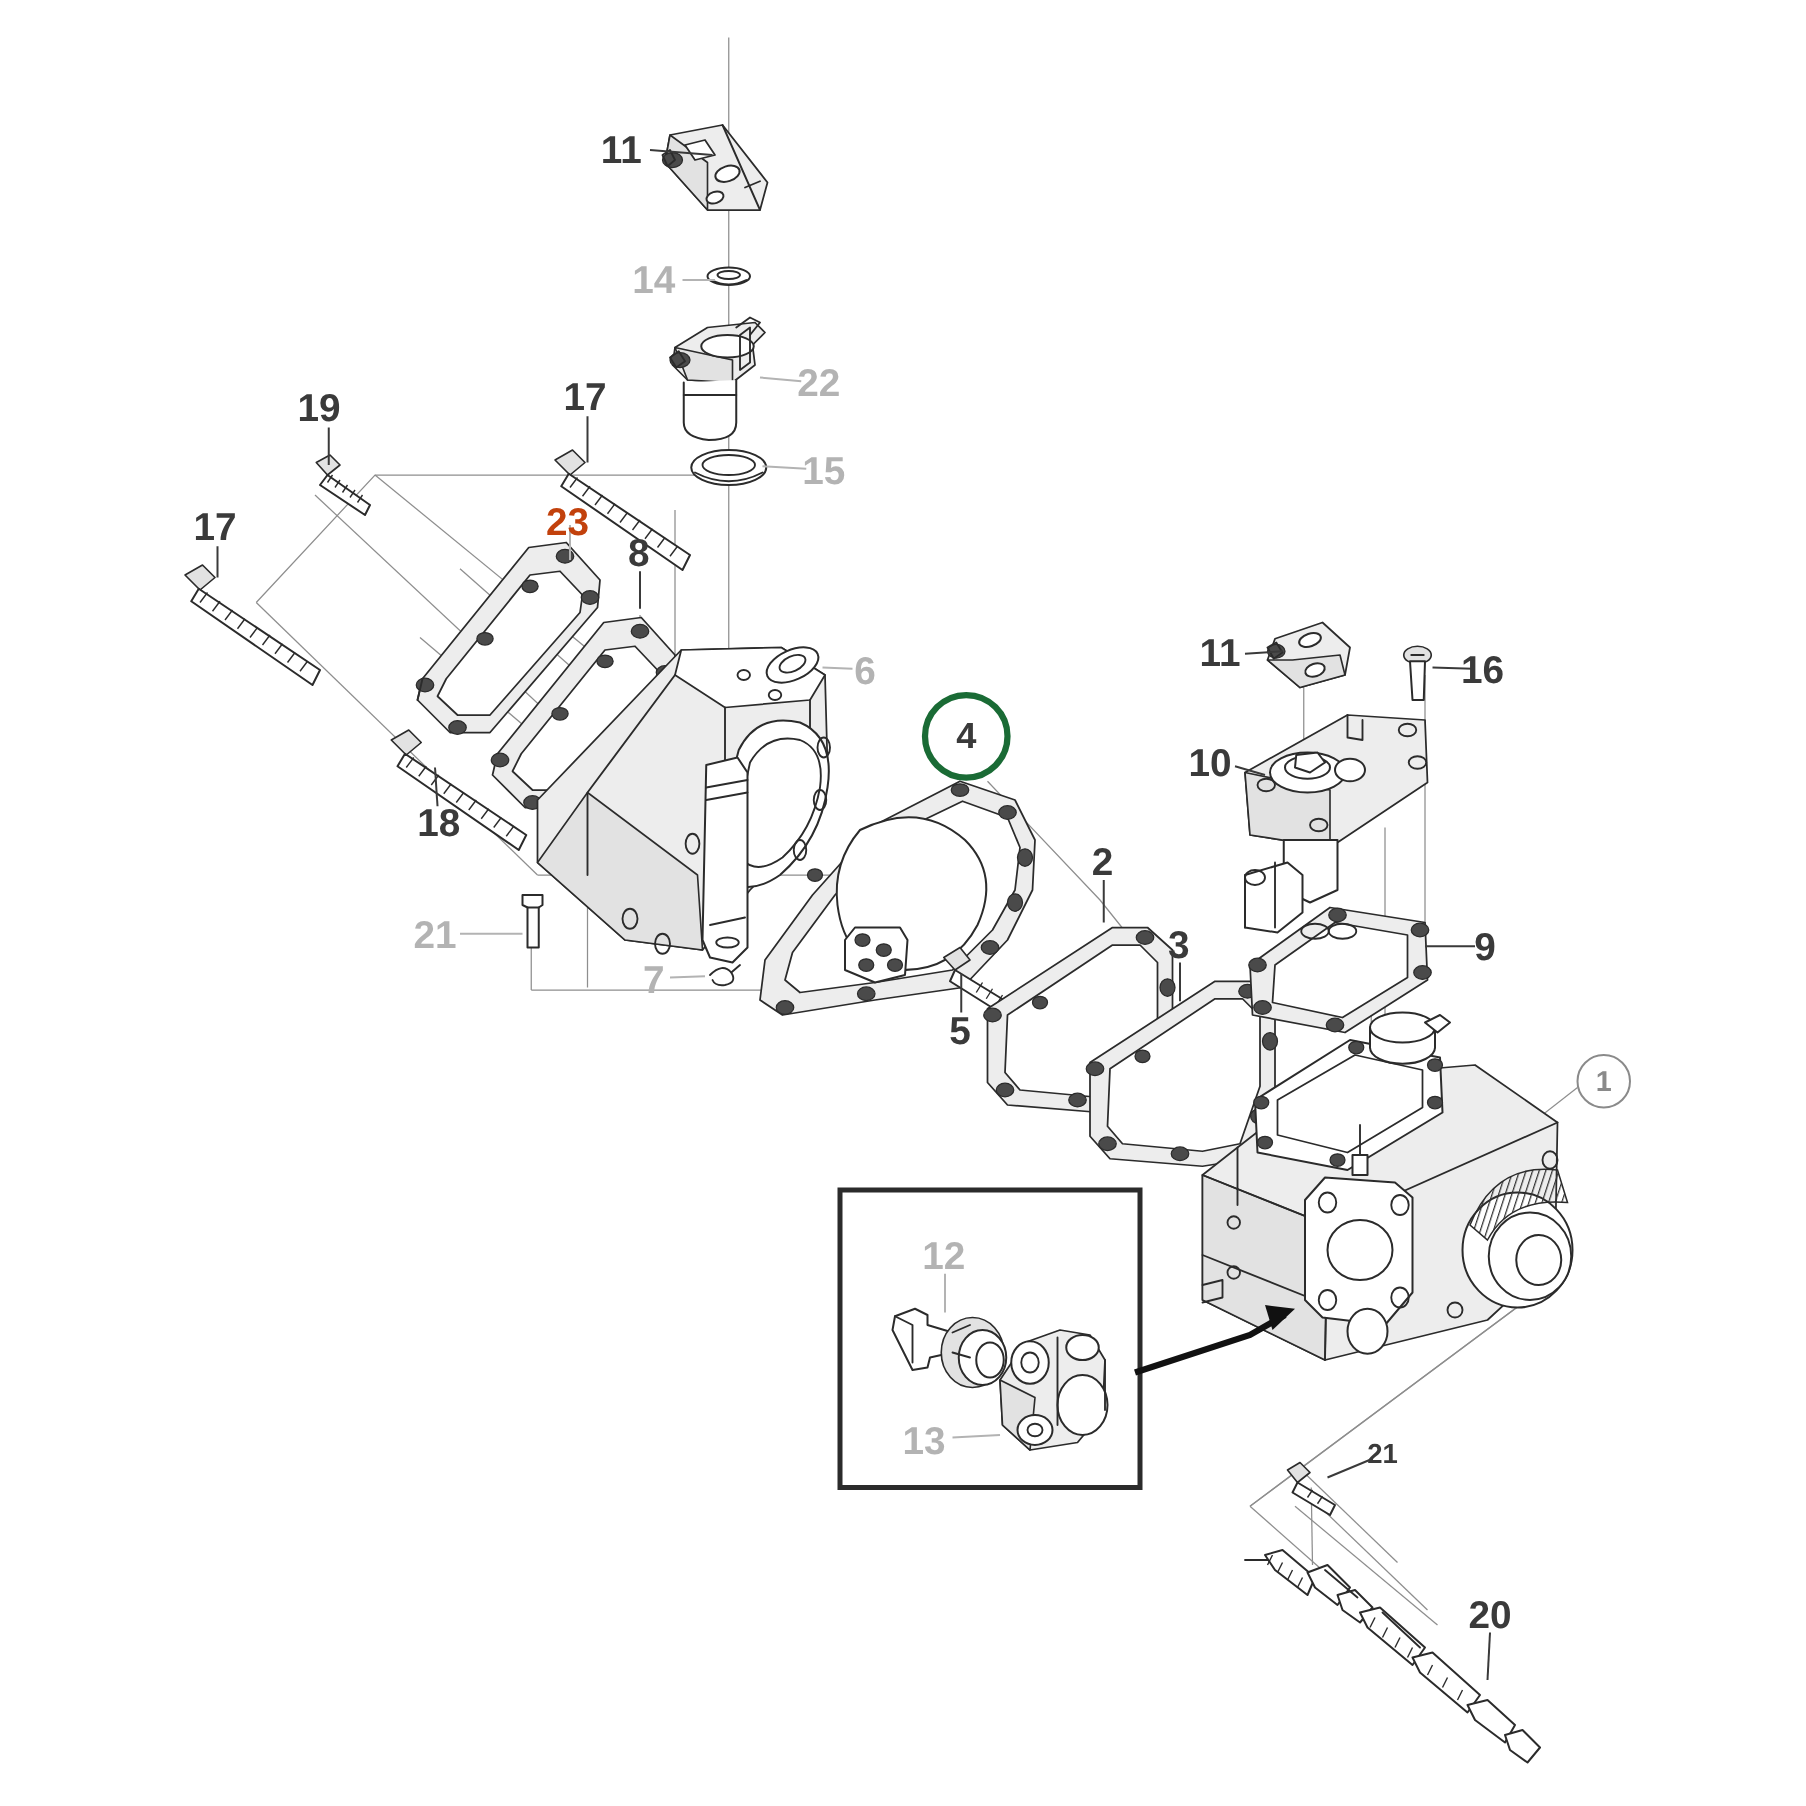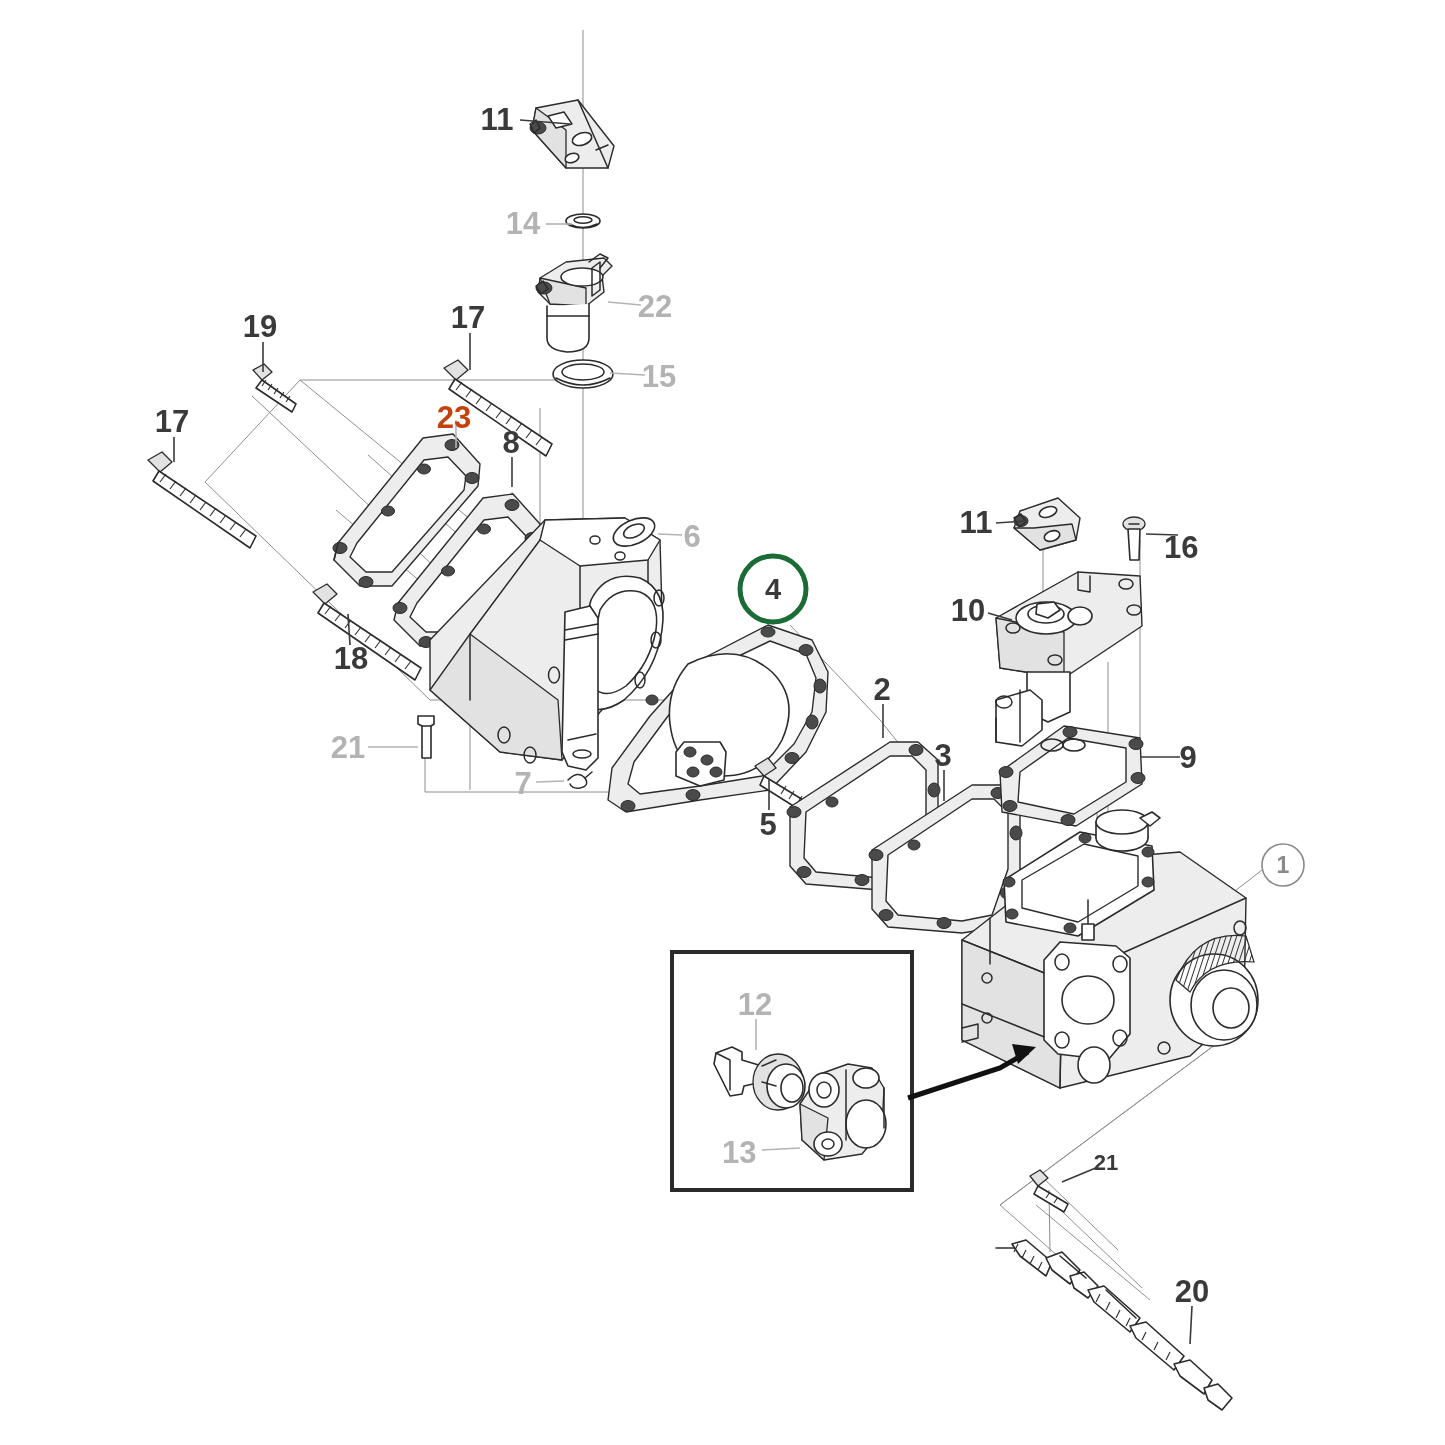--- a/index.html
+++ b/index.html
@@ -457,34 +457,34 @@
         <circle cx="773" cy="589" r="33" fill="none" stroke="#1a6b35" stroke-width="5"></circle>
         <circle cx="1283" cy="865" r="21" fill="none" stroke="#8a8a8a" stroke-width="1.6"></circle>
       </g>
   </svg>
 
   <div id="labels">
       <div class="lbl" style="position: absolute; left: 475px; top: 102px; width: 44px; height: 36px; line-height: 36px; text-align: center; font-size: 31px; color: rgb(58, 58, 58);">11</div>
       <div class="lbl" style="position: absolute; left: 501px; top: 206px; width: 44px; height: 36px; line-height: 36px; text-align: center; font-size: 31px; color: rgb(179, 179, 179);">14</div>
       <div class="lbl" style="position: absolute; left: 633px; top: 289px; width: 44px; height: 36px; line-height: 36px; text-align: center; font-size: 31px; color: rgb(179, 179, 179);">22</div>
       <div class="lbl" style="position: absolute; left: 637px; top: 359px; width: 44px; height: 36px; line-height: 36px; text-align: center; font-size: 31px; color: rgb(179, 179, 179);">15</div>
-      <div class="lbl" style="position: absolute; left: 238px; top: 309px; width: 44px; height: 36px; line-height: 36px; text-align: center; font-size: 31px; color: rgb(58, 58, 58);">19</div>
+      <div class="lbl" style="position: absolute; left: 238px; top: 309px; width: 44px; height: 36px; line-height: 36px; font-size: 31px; color: rgb(58, 58, 58);">19</div>
       <div class="lbl" style="position: absolute; left: 446px; top: 300px; width: 44px; height: 36px; line-height: 36px; text-align: center; font-size: 31px; color: rgb(58, 58, 58);">17</div>
       <div class="lbl" style="position: absolute; left: 150px; top: 404px; width: 44px; height: 36px; line-height: 36px; text-align: center; font-size: 31px; color: rgb(58, 58, 58);">17</div>
       <div class="lbl" style="position: absolute; left: 432px; top: 400px; width: 44px; height: 36px; line-height: 36px; text-align: center; font-size: 31px; color: #c2410c;">23</div>
       <div class="lbl" style="position: absolute; left: 489px; top: 425px; width: 44px; height: 36px; line-height: 36px; text-align: center; font-size: 31px; color: rgb(58, 58, 58);">8</div>
       <div class="lbl" style="position: absolute; left: 329px; top: 641px; width: 44px; height: 36px; line-height: 36px; text-align: center; font-size: 31px; color: rgb(58, 58, 58);">18</div>
       <div class="lbl" style="position: absolute; left: 326px; top: 730px; width: 44px; height: 36px; line-height: 36px; text-align: center; font-size: 31px; color: rgb(179, 179, 179);">21</div>
       <div class="lbl" style="position: absolute; left: 501px; top: 766px; width: 44px; height: 36px; line-height: 36px; text-align: center; font-size: 31px; color: rgb(179, 179, 179);">7</div>
       <div class="lbl" style="position: absolute; left: 670px; top: 519px; width: 44px; height: 36px; line-height: 36px; text-align: center; font-size: 31px; color: rgb(179, 179, 179);">6</div>
       <div class="lbl" style="position: absolute; left: 746px; top: 807px; width: 44px; height: 36px; line-height: 36px; text-align: center; font-size: 31px; color: rgb(58, 58, 58);">5</div>
       <div class="lbl" style="position: absolute; left: 860px; top: 672px; width: 44px; height: 36px; line-height: 36px; text-align: center; font-size: 31px; color: rgb(58, 58, 58);">2</div>
       <div class="lbl" style="position: absolute; left: 921px; top: 738px; width: 44px; height: 36px; line-height: 36px; text-align: center; font-size: 31px; color: rgb(58, 58, 58);">3</div>
       <div class="lbl" style="position: absolute; left: 954px; top: 505px; width: 44px; height: 36px; line-height: 36px; text-align: center; font-size: 31px; color: rgb(58, 58, 58);">11</div>
-      <div class="lbl" style="position: absolute; left: 1164px; top: 518px; width: 44px; height: 36px; line-height: 36px; font-size: 31px; color: rgb(58, 58, 58); margin-top: 12px;">16</div>
+      <div class="lbl" style="position: absolute; left: 1164px; top: 518px; width: 44px; height: 36px; line-height: 36px; text-align: center; font-size: 31px; color: rgb(58, 58, 58);">16</div>
       <div class="lbl" style="position: absolute; left: 946px; top: 593px; width: 44px; height: 36px; line-height: 36px; text-align: center; font-size: 31px; color: rgb(58, 58, 58);">10</div>
       <div class="lbl" style="position: absolute; left: 1166px; top: 740px; width: 44px; height: 36px; line-height: 36px; text-align: center; font-size: 31px; color: rgb(58, 58, 58);">9</div>
       <div class="lbl" style="position: absolute; left: 733px; top: 987px; width: 44px; height: 36px; line-height: 36px; text-align: center; font-size: 31px; color: rgb(179, 179, 179);">12</div>
       <div class="lbl" style="position: absolute; left: 722px; top: 1135px; width: 44px; height: 36px; line-height: 36px; text-align: left; font-size: 31px; color: rgb(179, 179, 179);">13</div>
       <div class="lbl" style="position: absolute; left: 1084px; top: 1145px; width: 44px; height: 36px; line-height: 36px; text-align: center; font-size: 22px; color: rgb(58, 58, 58);">21</div>
       <div class="lbl" style="position: absolute; left: 1170px; top: 1274px; width: 44px; height: 36px; line-height: 36px; text-align: center; font-size: 31px; color: rgb(58, 58, 58);">20</div>
     </div>
   <div id="ringlabels">
       <div class="lbl" style="position: absolute; left: 748px; top: 571px; width: 50px; height: 36px; line-height: 36px; text-align: center; font-size: 29px; color: rgb(58, 58, 58);">4</div>
       <div class="lbl" style="position: absolute; left: 1258px; top: 847px; width: 50px; height: 36px; line-height: 36px; text-align: center; font-size: 23px; color: rgb(138, 138, 138);">1</div>

